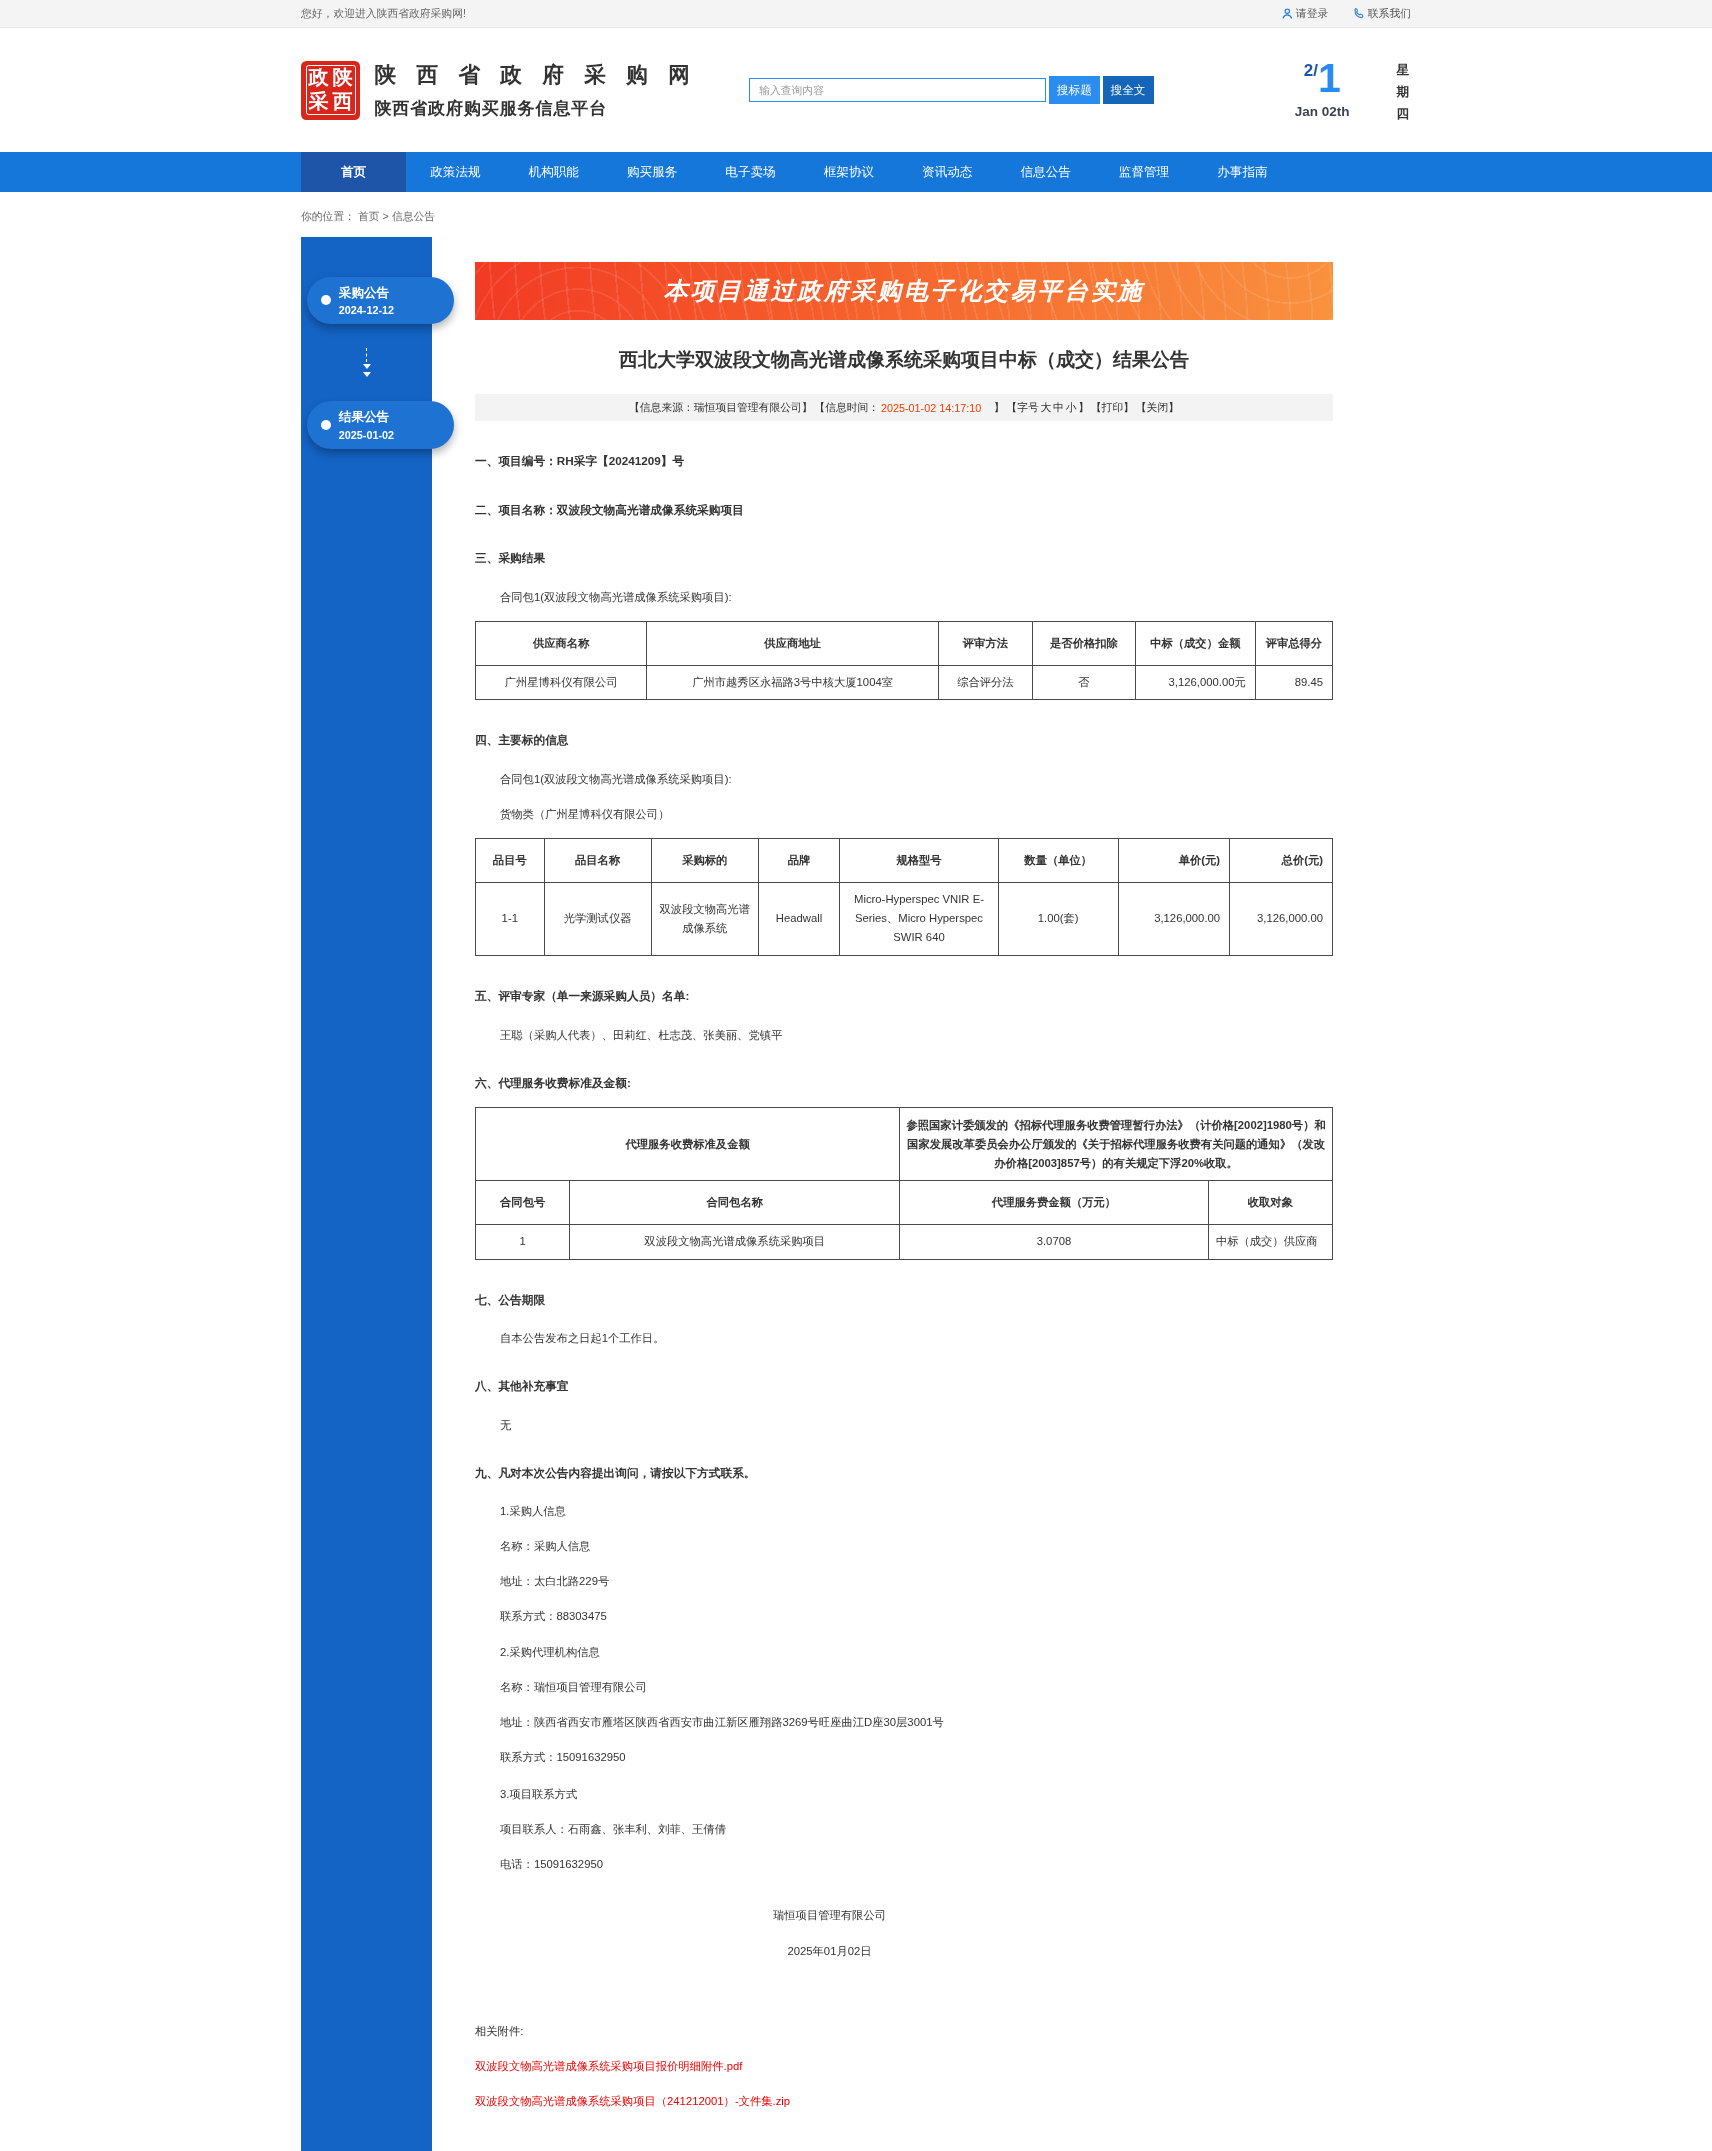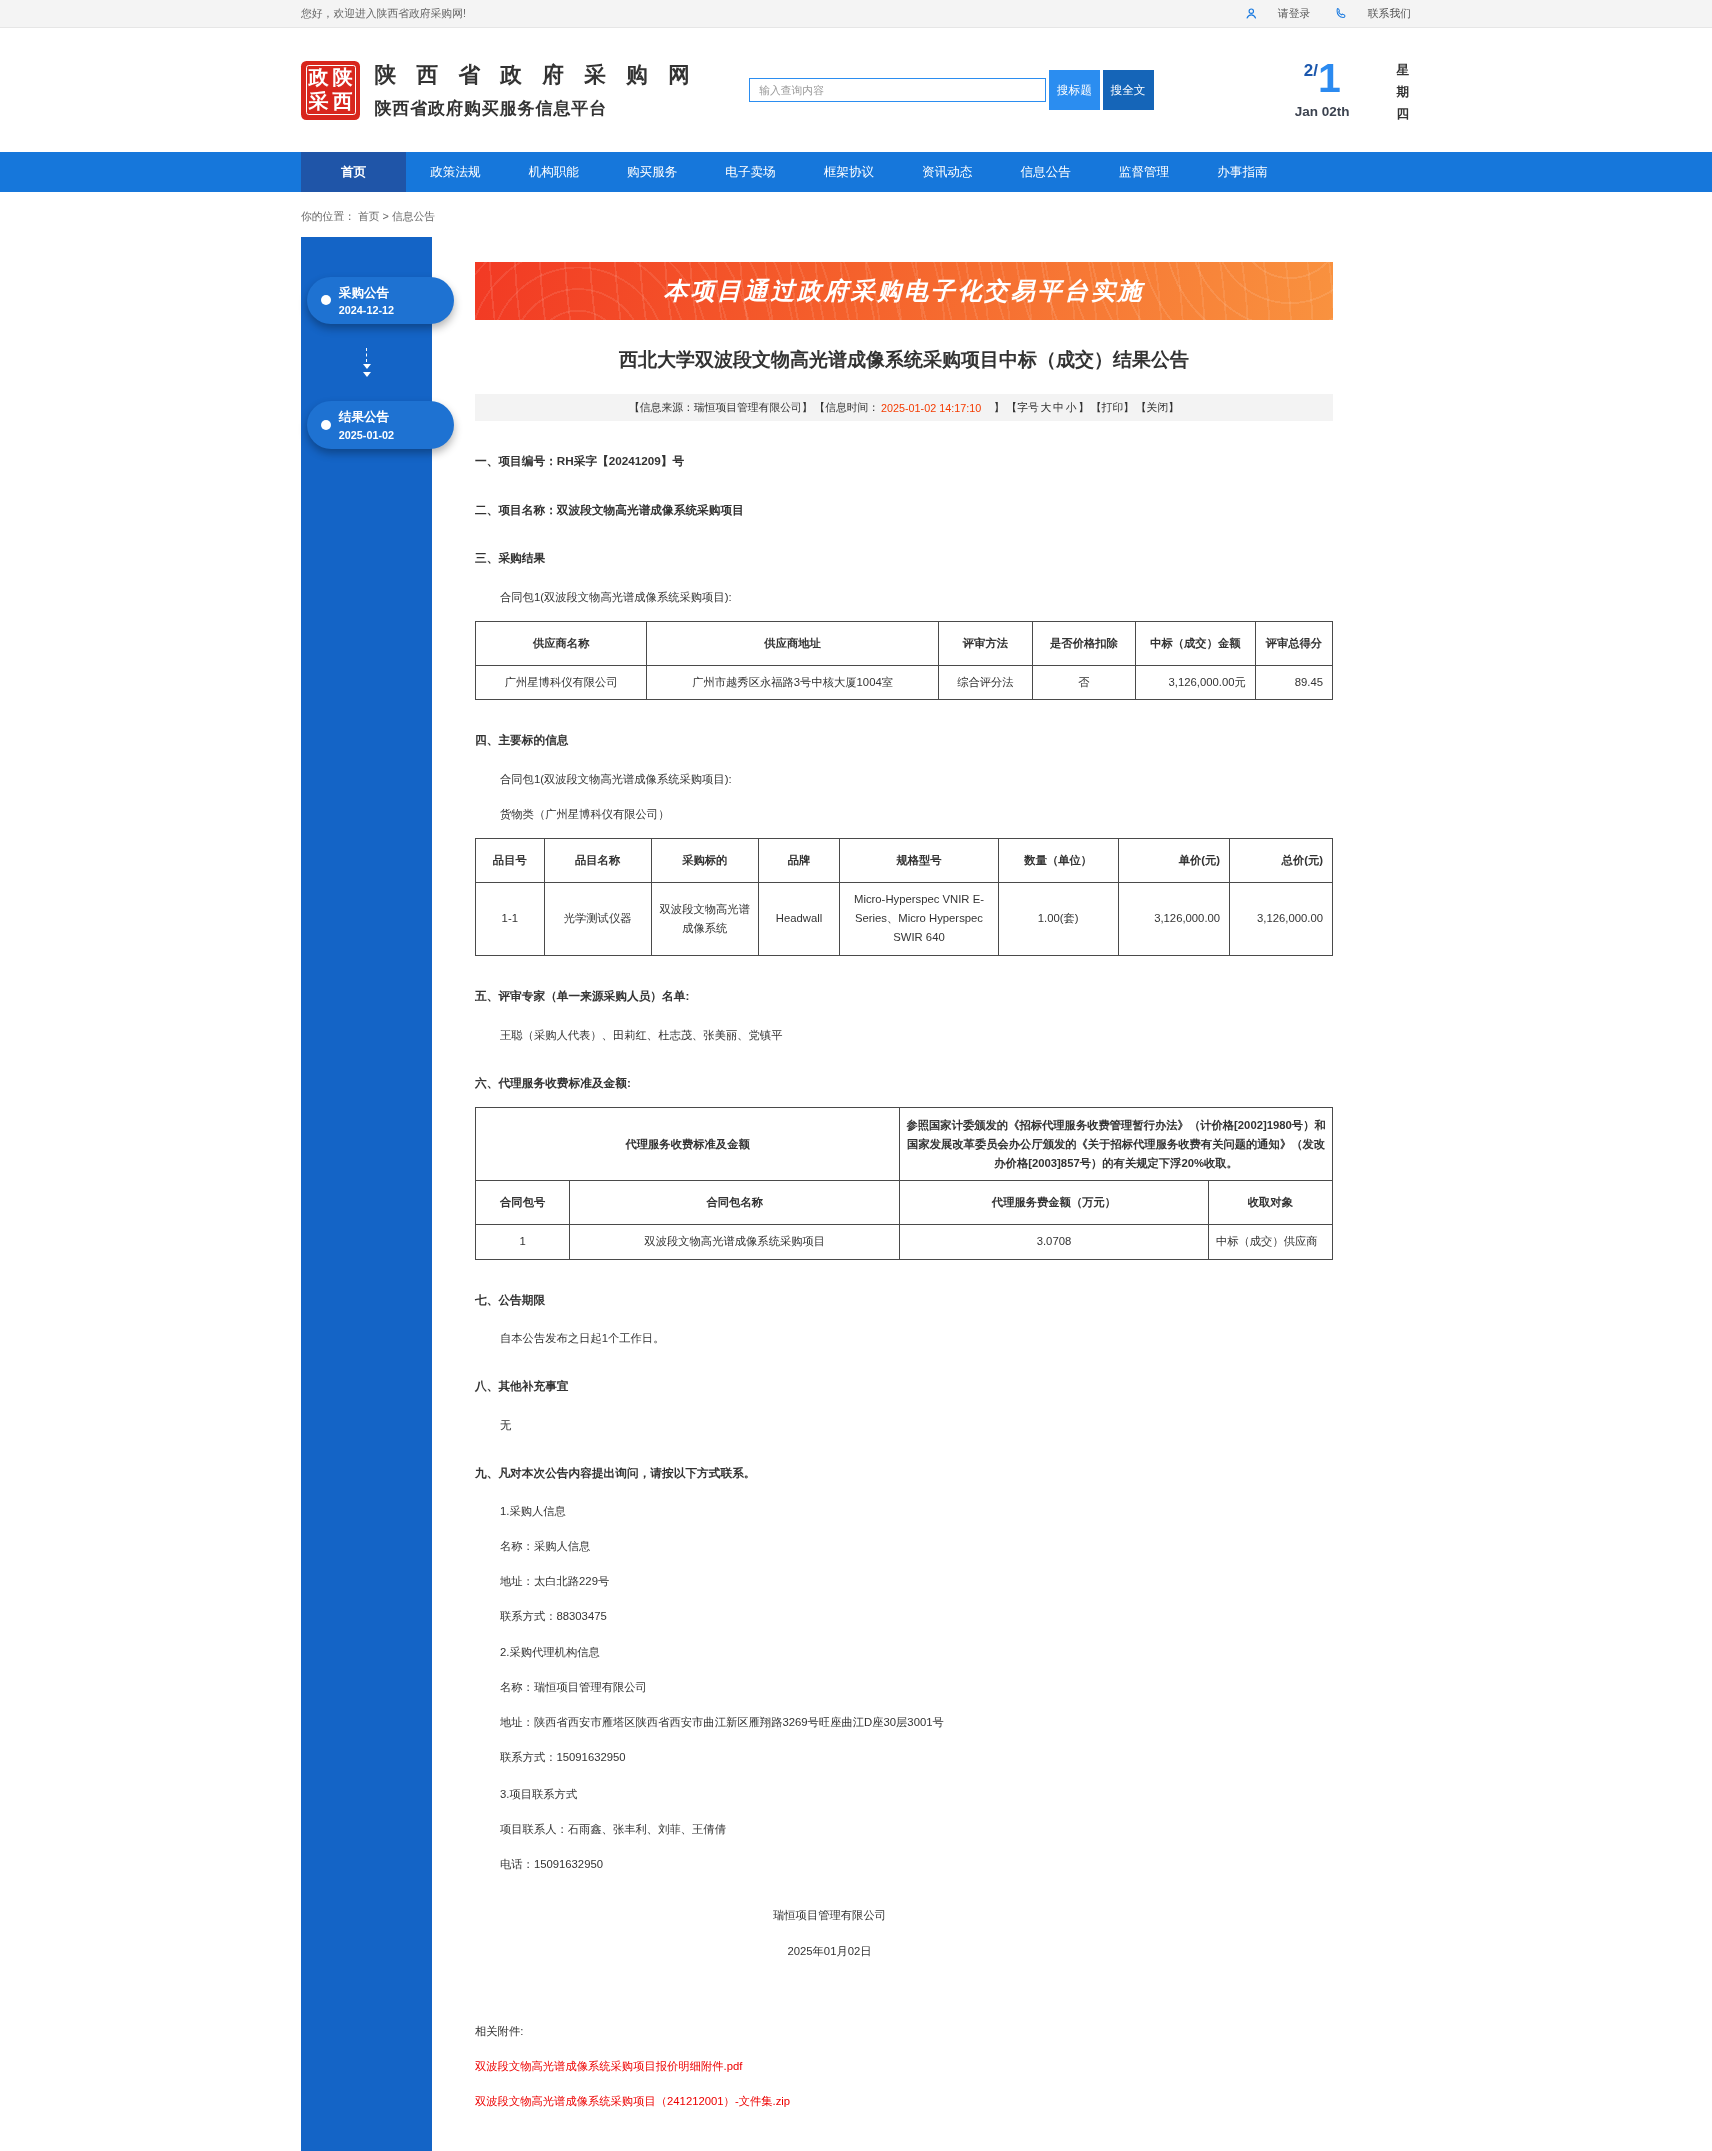--- a/index.html
+++ b/index.html
@@ -3,35 +3,35 @@
 <meta charset="utf-8">
 <style>
   * { box-sizing: border-box; }
   body { margin:0; background:#fff; color:#333; font-family:"Liberation Sans","DejaVu Sans",sans-serif; }
   .wrap { width:1110px; margin:0 auto; }
 
   
   .topbar { background:#f4f4f4; border-bottom:0.9px solid #e6e6e6; height:28px; font-size:10.8px; color:#666; }
   .topbar .wrap { display:flex; justify-content:space-between; align-items:center; height:100%; }
   .top-links { display:flex; gap:25px; }
-  .tlink { display:flex; align-items:center; gap:20px; color:#555; cursor:pointer; }
+  .tlink { display:flex; align-items:center; gap:2px; color:#555; cursor:pointer; }
   .tlink svg { display:block; }
 
   
   .header { height:124px; display:flex; align-items:center; }
   .logo { width:59px; height:59px; background:#d8261d; border-radius:5.4px; padding:4.5px; cursor:pointer; flex-shrink:0; }
   .logo-inner { width:100%; height:100%; border:1.8px solid #fff; border-radius:2.7px; display:grid; grid-template-columns:1fr 1fr; }
   .logo-inner span { color:#fff; font-weight:bold; font-size:20px; line-height:23.4px; text-align:center; }
   .site-names { margin-left:14.4px; }
   .site-title { font-size:21.6px; font-weight:bold; letter-spacing:7.2px; color:#333; }
   .site-sub { font-size:17px; font-weight:bold; color:#333; margin-top:7.2px; letter-spacing:0.9px; }
   .search { margin-left:52px; display:flex; align-items:center; }
   .search input { width:297px; height:24px; border:1.8px solid #2b8df0; padding:0 9px; font-size:10.8px; color:#333; outline:none; }
   .search input::placeholder { color:#999; }
-  .search button { height:40px; width:51px; border:none; color:#fff; font-size:11.7px; cursor:pointer; margin-left:2.7px; }
+  .search button { height:28px; width:51px; border:none; color:#fff; font-size:11.7px; cursor:pointer; margin-left:2.7px; }
   .btn-title { background:#2b8df0; }
   .btn-full { background:#1565b8; }
   .datebox { margin-left:auto; display:flex; align-items:flex-start; }
   .date-num { text-align:center; }
   .d-small { font-size:17px; font-weight:bold; color:#1b57ad; vertical-align:16px; }
   .d-big { font-size:41px; font-weight:bold; color:#2b8af0; }
   .d-en { font-size:13.5px; font-weight:bold; color:#3c4350; margin-top:1.8px; }
   .weekday { width:14.4px; margin-left:47px; margin-top:3.6px; font-size:12.6px; font-weight:bold; color:#333; word-break:break-all; line-height:1.75; }
 
   

